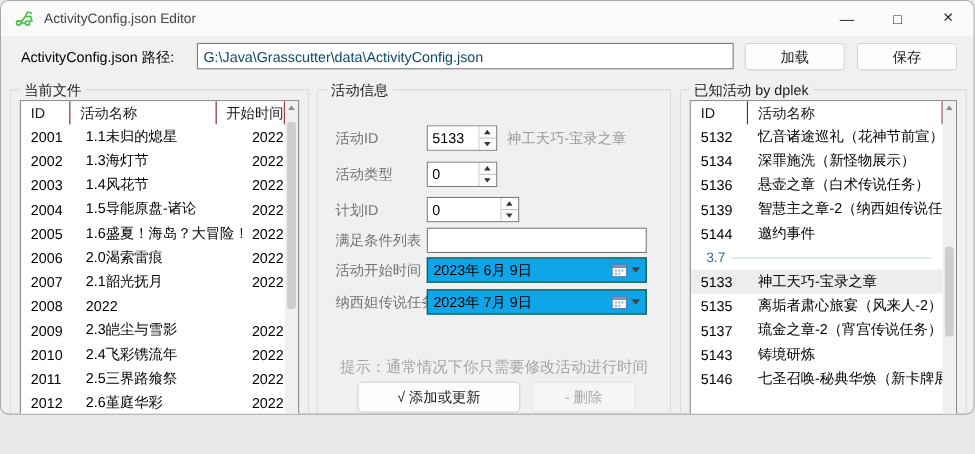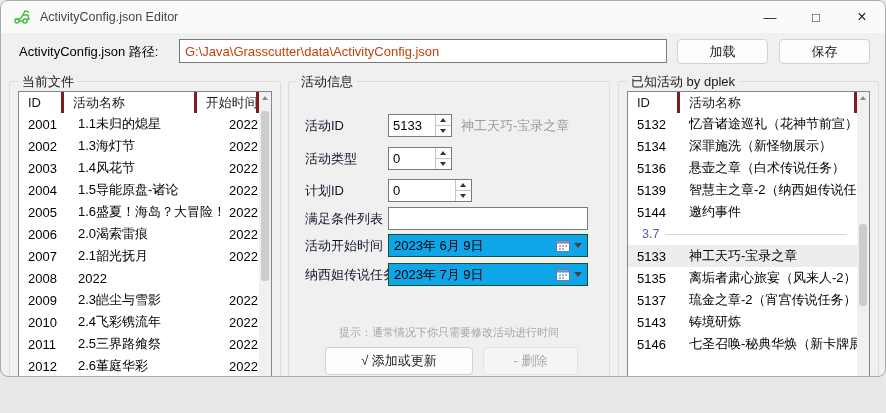--- a/index.html
+++ b/index.html
@@ -14,41 +14,41 @@
   .title-text { margin-left:8px; font-size:12.5px; color:#444; }
   .win-controls { position:absolute; right:0; top:0; height:32px; display:flex; }
   .win-btn { width:46px; height:32px; display:flex; align-items:center; justify-content:center;
              font-size:13px; color:#222; background:transparent; border:none; cursor:default; }
   .win-btn.close { font-size:16px; }
 
   
   .path-label { position:absolute; left:18px; top:40px; font-size:13px; color:#000; line-height:22px; }
   .path-input { position:absolute; left:178px; top:38px; width:488px; height:24px;
                 border:1px solid #7a7a7a; background:#fff; font-size:13px; padding:0 5px;
-                font-family:"Liberation Sans","DejaVu Sans",sans-serif; color:#c2410c; }
+                font-family:"Liberation Sans","DejaVu Sans",sans-serif; color:#0c4a6e; }
   .tool-btn { position:absolute; top:38px; height:25px; width:91px; background:#fdfdfd;
               border:1px solid #d2d2d2; border-radius:4px; font-size:13px; color:#1a1a1a;
               font-family:"Liberation Sans","DejaVu Sans",sans-serif; }
   .btn-load { left:676px; } .btn-save { left:778px; }
 
   
   .group { position:absolute; top:80px; height:326px; border:1px solid #dcdcdc; border-radius:2px; }
   .group-title { position:absolute; top:-9px; left:8px; background:#f0f0f0; padding:0 4px;
                  font-size:13px; color:#1a1a1a; white-space:nowrap; }
   .group-current { left:8px;  width:272px; }
   .group-info    { left:287px; width:322px; }
   .group-known   { left:617px; width:261px; }
 
   
   .lv { position:absolute; left:8px; right:8px; top:9px; bottom:8px; border:1px solid #828790;
         background:#fff; overflow:hidden; }
   .lv-header { position:absolute; left:0; right:12px; top:0; height:21px; display:flex;
                background:#fff; z-index:3; }
   .lv-hcell { display:flex; align-items:center; font-size:13px; color:#1a1a1a;
-              border-right:3px solid #7f1d1d; padding-left:9px; overflow:hidden; white-space:nowrap; }
+              border-right:1px solid #7f1d1d; padding-left:9px; overflow:hidden; white-space:nowrap; }
   .lv-rows { position:absolute; left:0; right:12px; top:21px; bottom:0; overflow:hidden; }
   .lv-row { height:22px; display:flex; align-items:center; white-space:nowrap; }
   .lv-row.selected { background:#ededed; }
   .lv-cell { font-size:13px; color:#000; padding-left:9px; overflow:hidden; white-space:nowrap; flex:0 0 auto; }
   .cur .c0 { width:50px; } .cur .c1 { width:151px; } .cur .c2 { width:70px; }
   .kn  .c0 { width:52px; } .kn  .c1 { flex:1 1 auto; }
   .lv-group-sep { height:22px; display:flex; align-items:center; padding-left:14px;text-align:right; }
   .sep-text { font-size:12.5px; color:#3e67a6; margin-right:6px; }
   .sep-line { flex:1; height:1px; background:#c9d9ef; margin-right:10px; }
 
@@ -58,21 +58,21 @@
   .hscroll { position:absolute; left:0; right:12px; bottom:0; height:12px; background:#f0f0f0; z-index:4; }
   .hthumb { position:absolute; top:2px; bottom:2px; background:#cdcdcd; border-radius:3px; }
   .sb-corner { position:absolute; right:0; bottom:0; width:12px; height:12px; background:#f0f0f0; z-index:4; }
   .arr { position:absolute; width:0; height:0; }
   .arr-up   { left:3px; top:4px;   border-left:3px solid transparent; border-right:3px solid transparent; border-bottom:4px solid #8a8a8a; }
   .arr-down { left:3px; bottom:4px;border-left:3px solid transparent; border-right:3px solid transparent; border-top:4px solid #8a8a8a; }
   .arr-left { top:3px; left:3px;   border-top:3px solid transparent; border-bottom:3px solid transparent; border-right:4px solid #8a8a8a; }
   .arr-right{ top:3px; right:3px;  border-top:3px solid transparent; border-bottom:3px solid transparent; border-left:4px solid #8a8a8a; }
 
   
-  .field-label { position:absolute; left:16px; font-size:13px; color:#0f172a; line-height:23px; }
+  .field-label { position:absolute; left:16px; font-size:13px; color:#737373; line-height:23px; }
   .ctrl { position:absolute; left:99px; height:23px; background:#fff; border:1px solid #7a7a7a; }
   .spin-input { position:absolute; left:0; top:0; bottom:0; right:16px; border:none; outline:none;
                 font-size:13px; padding:0 4px; width:calc(100% - 16px);
                 font-family:"Liberation Sans","DejaVu Sans",sans-serif; color:#000; }
   .spin-btns { position:absolute; right:0; top:0; bottom:0; width:16px; border-left:1px solid #c5c5c5;
                display:flex; flex-direction:column; }
   .spin-half { flex:1; position:relative; background:#fdfdfd; }
   .spin-half + .spin-half { border-top:1px solid #c5c5c5; }
   .tri-up { position:absolute; left:4px; top:3px; width:0; height:0;
             border-left:3.5px solid transparent; border-right:3.5px solid transparent; border-bottom:4px solid #333; }
@@ -81,21 +81,21 @@
   .field-note { position:absolute; left:172px; font-size:13px; color:#9a9a9a; line-height:23px; white-space:nowrap; }
   .text-input { position:absolute; left:99px; width:200px; height:23px; border:1px solid #7a7a7a;
                 background:#fff; font-size:13px; padding:0 4px;
                 font-family:"Liberation Sans","DejaVu Sans",sans-serif; }
   .datepicker { position:absolute; left:99px; width:200px; height:23px; border:1px solid #14532d;
                 background:#0ea5e9; display:flex; align-items:center; }
   .date-text { flex:1; font-size:13px; color:#000; padding-left:5px; white-space:nowrap; }
   .date-icons { display:flex; align-items:center; gap:4px; padding-right:5px; }
   .dp-arrow { width:0; height:0; border-left:4px solid transparent; border-right:4px solid transparent;
               border-top:5px solid #444; }
-  .hint { position:absolute; left:0; right:0; top:243px; text-align:center; font-size:11px; color:#a6a6a6; }
+  .hint { position:absolute; left:0; right:0; top:243px; text-align:center; font-size:14px; color:#a6a6a6; }
   .action-btn { position:absolute; top:265px; height:28px; background:#fdfdfd; border:1px solid #d2d2d2;
                 border-radius:4px; font-size:13px; color:#1a1a1a;
                 font-family:"Liberation Sans","DejaVu Sans",sans-serif; }
   .btn-add { left:36px; width:148px; }
   .btn-del { left:194px; width:95px; background:#f5f5f5; border-color:#e3e3e3; color:#a8a8a8; }
 </style>
 </head>
 <body>
 
 <div class="window">

